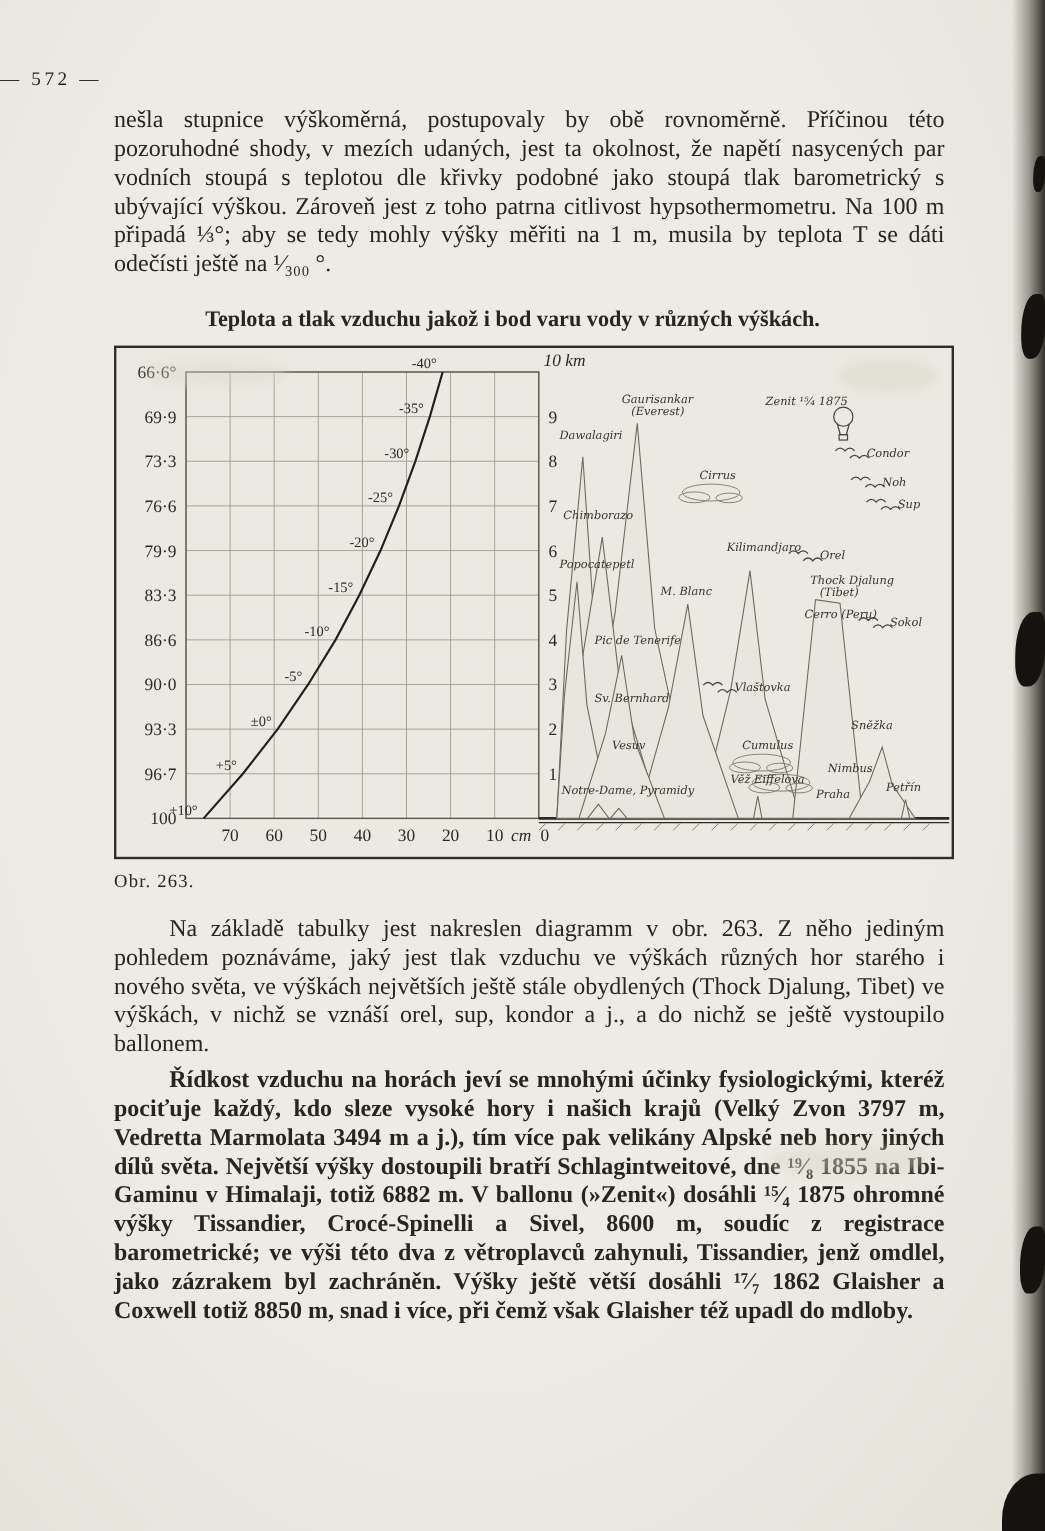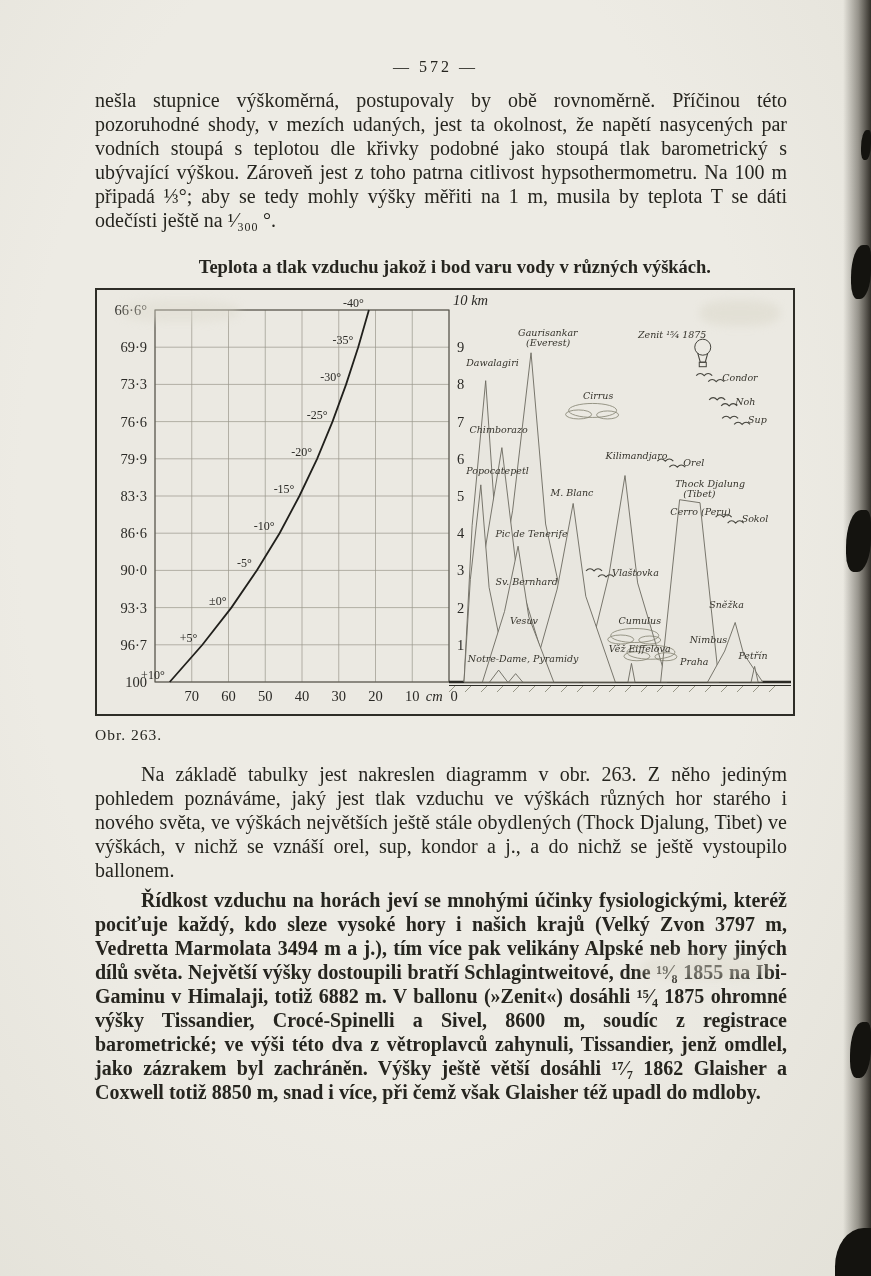--- a/index.html
+++ b/index.html
@@ -1,26 +1,26 @@
 <!DOCTYPE html>
 <html><head>
 <meta charset="utf-8">
 <style>
   html,body{margin:0;padding:0;}
   body{background:#55524a;font-family:"Liberation Serif","DejaVu Serif",serif;}
   .scan{position:relative;width:871px;height:1276px;overflow:hidden;
         background:radial-gradient(ellipse at 45% 40%, #edebe4 55%, #e3e1d8 100%);
         color:#26251f;}
-  .pagenum{padding-top:58px;text-align:center;font-size:16px;letter-spacing:3px;}
+  .pagenum{padding-top:58px;font-size:16px;letter-spacing:3px;}
   .content{margin:12px 84px 0 95px;}
   .body{font-size:20px;line-height:24px;text-align:justify;margin:0;}
   .p1{margin-top:12px;}
   .p2{margin-top:18px;text-indent:46px;}
   .p3{margin-top:6px;text-indent:46px;font-weight:bold;}
-  .heading{font-weight:bold;font-size:18.5px;line-height:26px;text-align:right;
+  .heading{font-weight:bold;font-size:18.5px;line-height:26px;text-align:left;
            max-width:540px;margin:22px auto 8px auto;}
   .figure-wrap{width:780px;margin:4px auto 0 -6px;}
   .figure-frame{border:2px solid #2e2d27;background:#ebe9e2;width:696px;}
   .figure-frame svg{display:block;}
   .caption{text-align:left;font-size:15.5px;letter-spacing:1px;margin:10px 0 0 0;}
   
   .grid{stroke:#9a978b;stroke-width:0.7;}
   .gframe{fill:none;stroke:#55534a;stroke-width:1.1;}
   .ax{font:14.5px "Liberation Serif",serif;fill:#2a2925;}
   .ital{font-style:italic;}

